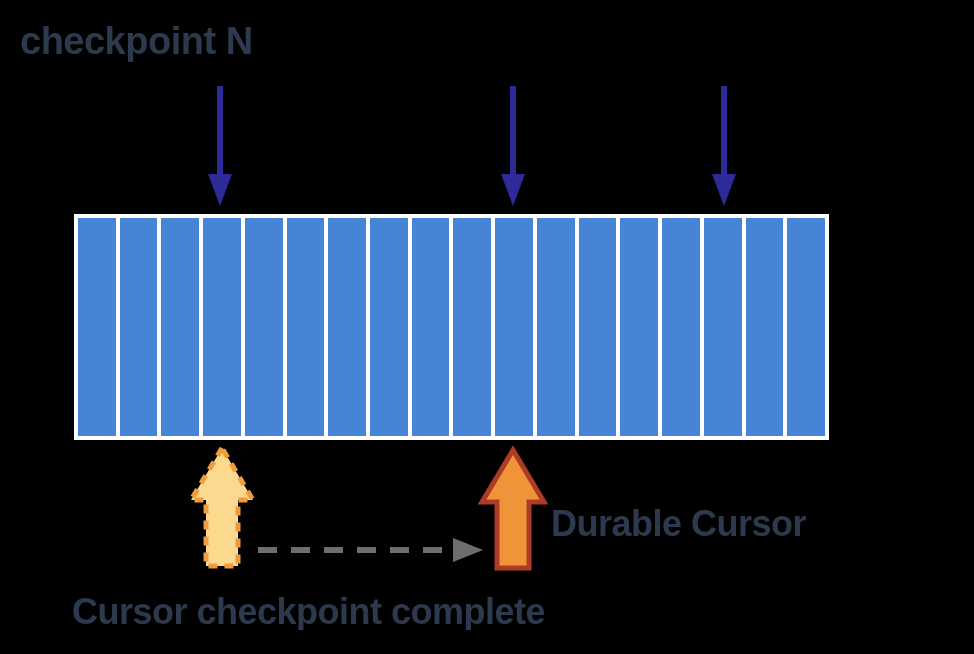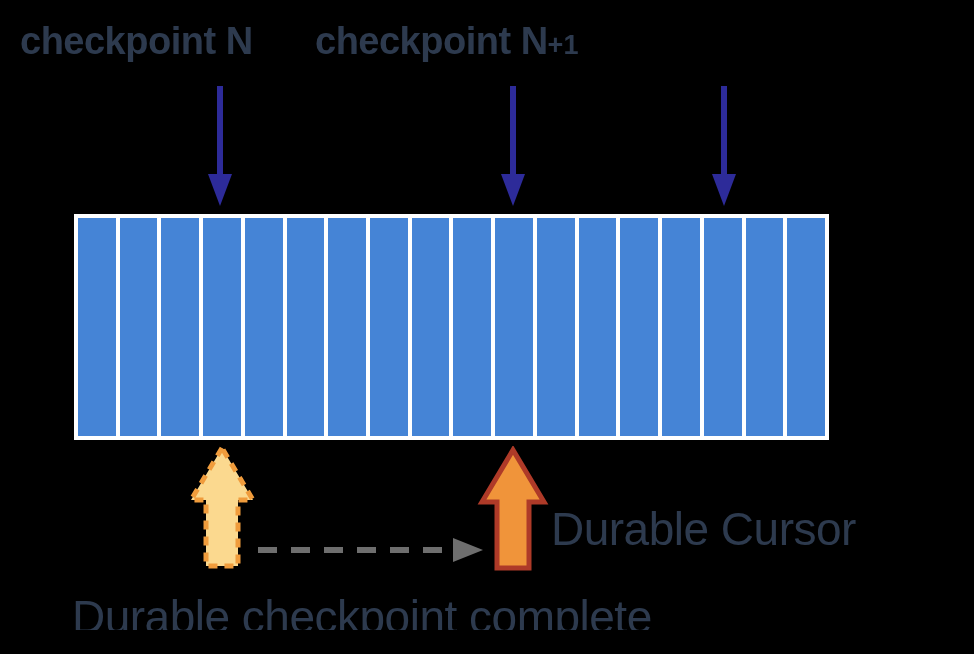--- a/index.html
+++ b/index.html
@@ -100,40 +100,37 @@
   #dashed-arrow line {
     stroke: var(--dashed-gray, #6e6e6e);
     stroke-width: 6;
     stroke-dasharray: 19 14;
   }
   #dashed-arrow polygon { fill: var(--dashed-gray, #6e6e6e); }
 
   
   .annotation {
     position: absolute;
-    font-size: 46px;
-    font-weight: 400;
+    font-size: 36px;
+    font-weight: 700;
     letter-spacing: -0.5px;
     color: var(--text, #2d3a4e);
     white-space: nowrap;
     line-height: 1.15;
   }
   #durable-cursor-label { left: 551px; top: 503px; }
   #notify-label { left: 72px; top: 591px; }
 </style>
 </head>
 <body>
 
 <div id="canvas">
 
   <div class="cp-label" id="cp-label-1">
     <span>checkpoint N</span><span class="suffix"></span>
-  </div>
-  <div class="cp-label" id="cp-label-2">
-    <span>checkpoint N</span><span class="suffix">+1</span>
   </div>
 
   <svg class="down-arrow" id="down-arrow-1" viewBox="0 0 32 124">
     <rect class="shaft" x="13" y="2" width="6" height="92"></rect>
     <polygon class="head" points="4,90 28,90 16,122"></polygon>
   </svg>
   <svg class="down-arrow" id="down-arrow-2" viewBox="0 0 32 124">
     <rect class="shaft" x="13" y="2" width="6" height="92"></rect>
     <polygon class="head" points="4,90 28,90 16,122"></polygon>
   </svg>
@@ -170,15 +167,15 @@
   <svg class="up-arrow" id="cursor-arrow" viewBox="0 0 72 126">
     <polygon points="36,4 5,56 20,56 20,122 52,122 52,56 67,56"></polygon>
   </svg>
 
   <svg id="dashed-arrow" viewBox="0 0 235 32">
     <line x1="3" y1="16" x2="198" y2="16"></line>
     <polygon points="198,4 198,28 228,16"></polygon>
   </svg>
 
   <div class="annotation" id="durable-cursor-label">Durable Cursor</div>
-  <div class="annotation" id="notify-label">Durable checkpoint complete</div>
+  <div class="annotation" id="notify-label">Cursor checkpoint complete</div>
 
 </div>
 
 </body></html>

